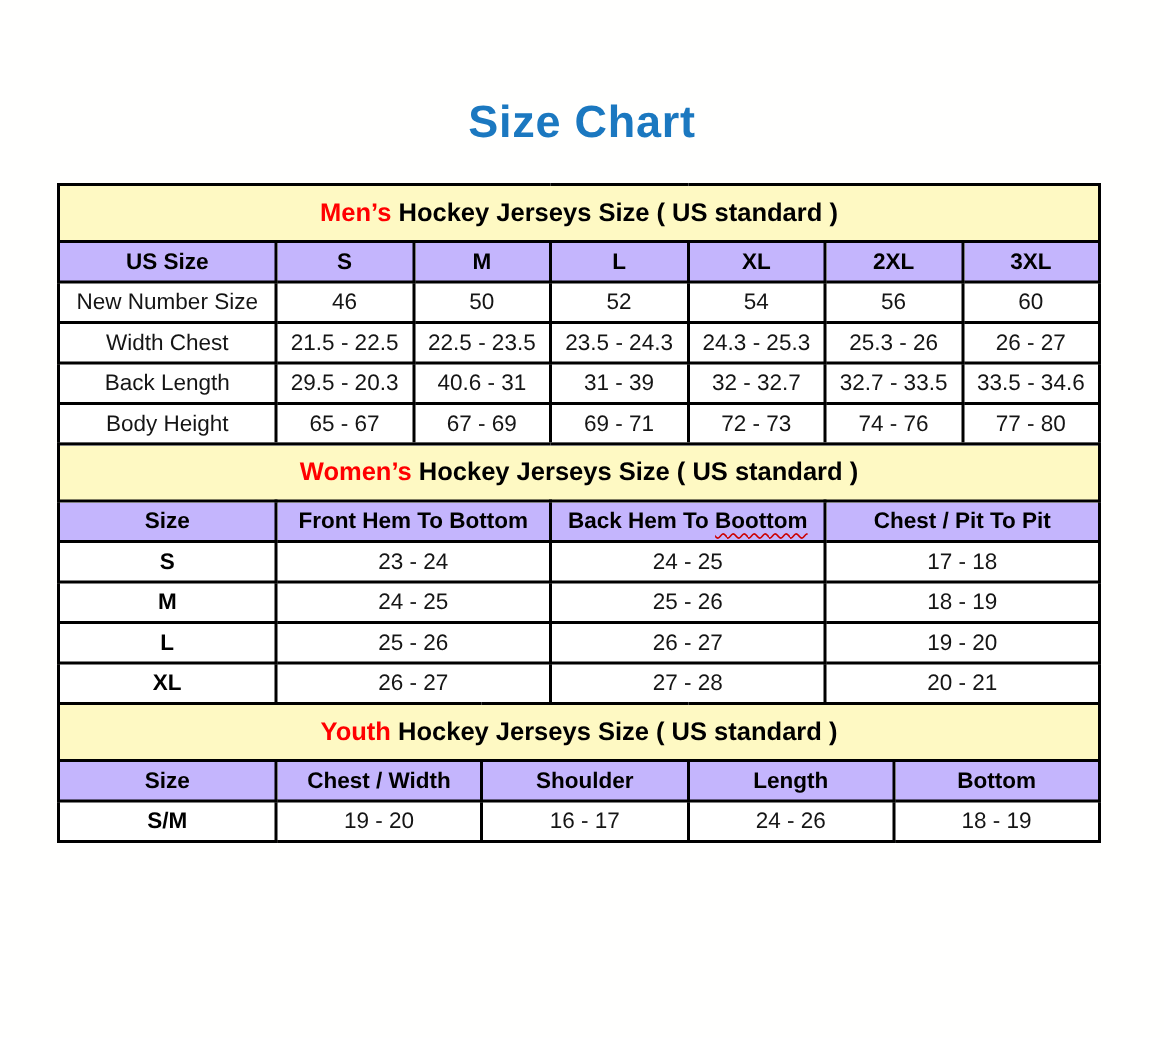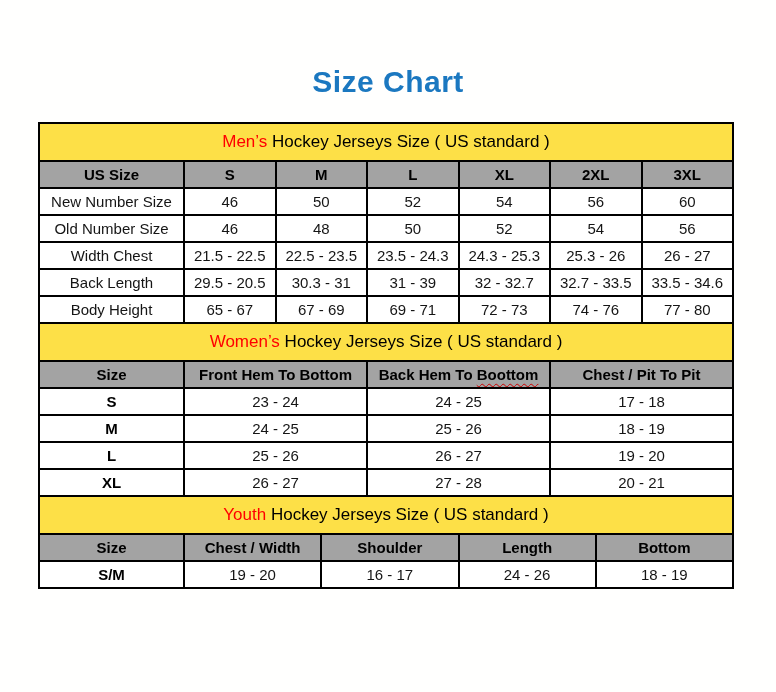--- a/index.html
+++ b/index.html
@@ -36,33 +36,33 @@
   .size-table + .size-table { margin-top: -2px; }
   .size-table th, .size-table td {
     border: 2px solid #000000;
     text-align: center;
     vertical-align: middle;
     padding: 0;
     overflow: hidden;
     white-space: nowrap;
   }
   .banner {
-    background: #fde047;
+    background: #fef9c3;
     font-size: 17px;
-    font-weight: normal;
+    font-weight: bold;
     color: #000000;
     height: 36px;
   }
   .banner .accent { color: #ff0000; }
   .head-row th {
     font-size: 15px;
     font-weight: bold;
     color: #000000;
     height: 25px;
-    background: #a3a3a3;
+    background: #c4b5fd;
   }
   .size-table td {
     font-size: 15px;
     font-weight: normal;
     color: #151515;
     height: 25px;
     background: #ffffff;
   }
   .bold-first td.rowlabel { font-weight: bold; color: #000000; }
   col.col-label { width: 145px; }
@@ -108,41 +108,32 @@
     <tr>
       <td class="rowlabel">New Number Size</td>
       <td>46</td>
       <td>50</td>
       <td>52</td>
       <td>54</td>
       <td>56</td>
       <td>60</td>
     </tr>
     <tr>
-      <td class="rowlabel">Old Number Size</td>
-      <td>46</td>
-      <td>48</td>
-      <td>50</td>
-      <td>52</td>
-      <td>54</td>
-      <td>56</td>
-    </tr>
-    <tr>
       <td class="rowlabel">Width Chest</td>
       <td>21.5 - 22.5</td>
       <td>22.5 - 23.5</td>
       <td>23.5 - 24.3</td>
       <td>24.3 - 25.3</td>
       <td>25.3 - 26</td>
       <td>26 - 27</td>
     </tr>
     <tr>
       <td class="rowlabel">Back Length</td>
-      <td>29.5 - 20.5</td>
-      <td>30.3 - 31</td>
+      <td>29.5 - 20.3</td>
+      <td>40.6 - 31</td>
       <td>31 - 39</td>
       <td>32 - 32.7</td>
       <td>32.7 - 33.5</td>
       <td>33.5 - 34.6</td>
     </tr>
     <tr>
       <td class="rowlabel">Body Height</td>
       <td>65 - 67</td>
       <td>67 - 69</td>
       <td>69 - 71</td>

